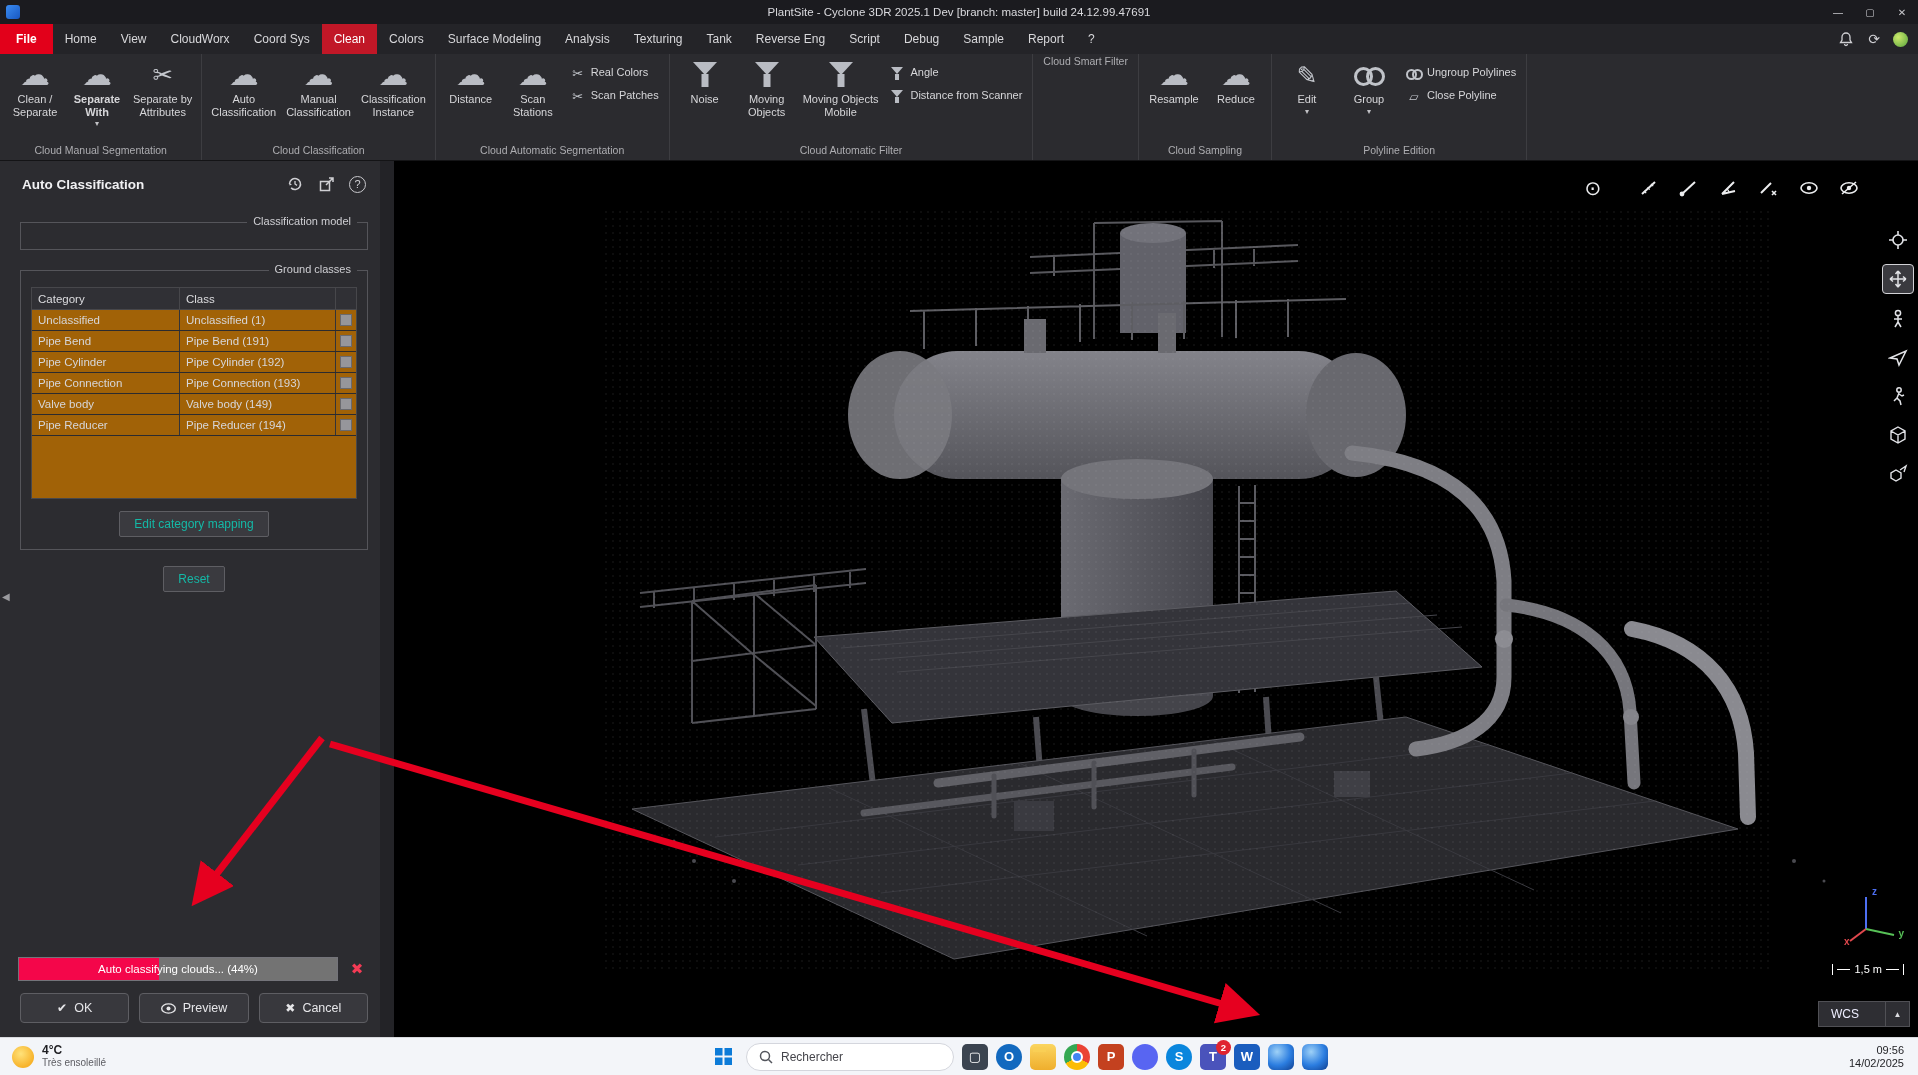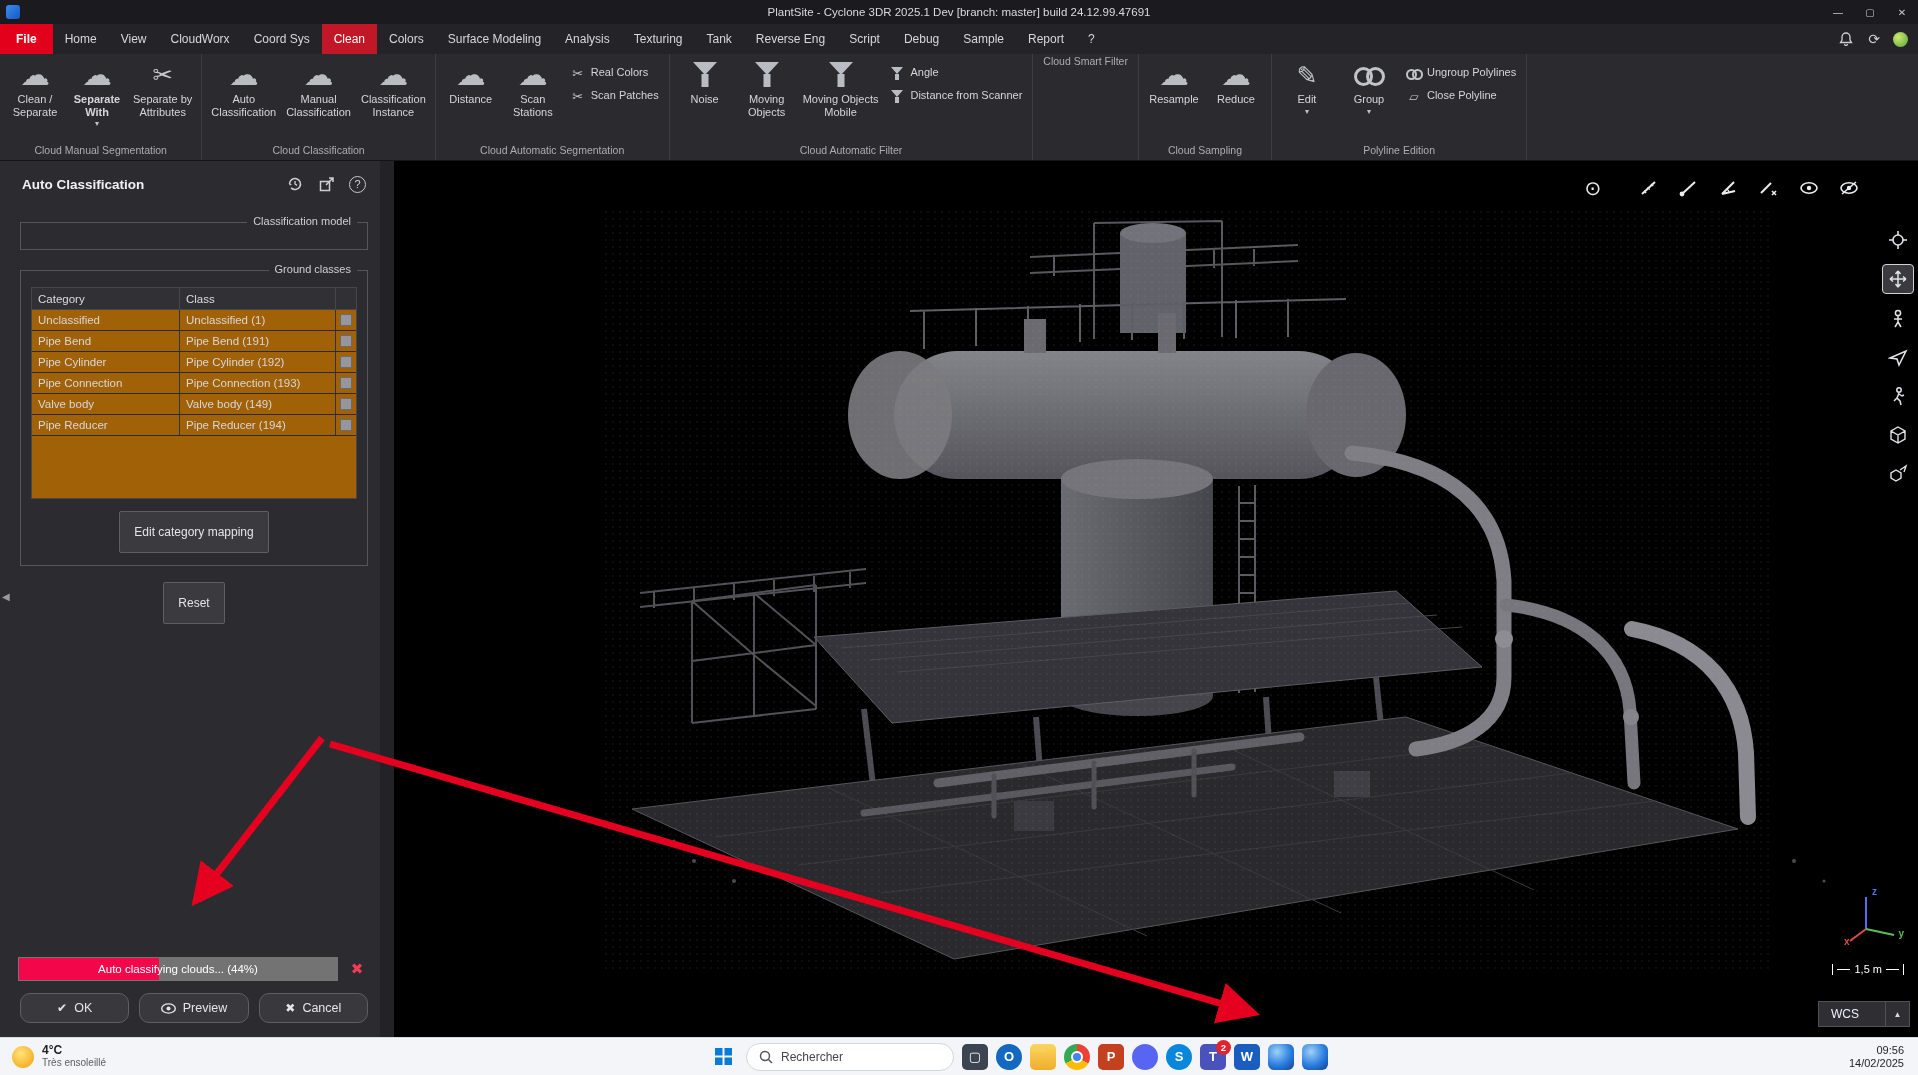--- a/index.html
+++ b/index.html
@@ -76,32 +76,32 @@
 .tbl{border:1px solid #47474b;background:#a16207;height:212px;display:flex;flex-direction:column;font-size:11.5px}
 .tbl-head{display:flex;background:#303035;border-bottom:1px solid #47474b;color:#dcdcdf;height:22px;flex:none;align-items:center}
 .th{padding:0 6px;border-right:1px solid #47474b;height:100%;display:flex;align-items:center}
 .th-cat{width:148px}.th-cls{flex:1}.th-sw{width:20px;border-right:none}
 .tr{display:flex;height:21px;align-items:stretch;color:#d6d6d9;border-bottom:1px solid #2b2b2f;flex:none}
 .td{padding:0 6px;border-right:1px solid #333338;display:flex;align-items:center}
 .td-cat{width:148px}.td-cls{flex:1}
 .td-sw{width:20px;border-right:none;justify-content:center;padding:0}
 .swatch{width:12px;height:12px;background:#96969b;border:1px solid #6a6a6f}
 .tbl-fill{flex:1}
-.btn{background:#3a3a3f;border:1px solid #5e5e63;color:#e5e5e5;font-size:12px;padding:13px 14px;border-radius:2px;cursor:default}
+.btn{background:#3a3a3f;border:1px solid #5e5e63;color:#14b8a6;font-size:12px;padding:5px 14px;border-radius:2px;cursor:default}
 .edit-map-btn{display:block;margin:12px auto 2px}
 .reset-btn{display:block;margin:16px auto 0}
 .panel-spacer{flex:1}
 .prog-row{display:flex;align-items:center;margin:0 10px 8px;gap:6px}
 .prog{flex:1;height:24px;border:1px solid #74747a;background:#737373;position:relative}
 .prog-fill{position:absolute;left:0;top:0;bottom:0;background:#f4064a}
 .prog-label{position:absolute;inset:0;display:flex;align-items:center;justify-content:center;color:#fff;font-size:11.5px;z-index:2}
 .prog-cancel{width:26px;text-align:center;color:#f43b55;font-size:15px;font-weight:bold}
 .prog-cancel::before{content:"✖"}
 .pfoot{display:flex;gap:10px;margin:4px 12px 14px}
-.fbtn{flex:1;height:30px;background:#38383d;border:1px solid #5e5e63;color:#e6e6e9;font-size:12.5px;display:flex;align-items:center;justify-content:center;gap:7px;border-radius:10px}
+.fbtn{flex:1;height:30px;background:#38383d;border:1px solid #5e5e63;color:#e6e6e9;font-size:12.5px;display:flex;align-items:center;justify-content:center;gap:7px;border-radius:4px}
 .ok-ic::before{content:"✔";font-size:12px;color:#e6e6e9}
 .x-ic::before{content:"✖";font-size:12px;color:#e6e6e9}
 
 
 .viewport{flex:1;margin-left:14px;background:#000;position:relative;overflow:hidden}
 .model{position:absolute;inset:0;width:100%;height:100%}
 .vtools-top{position:absolute;top:14px;right:54px;display:flex;gap:10px;align-items:center}
 .vt{width:30px;height:26px;display:flex;align-items:center;justify-content:center;color:#ecedef}
 .vt-target{margin-right:16px}
 .vt-target::before{content:"⊙";font-size:20px}

